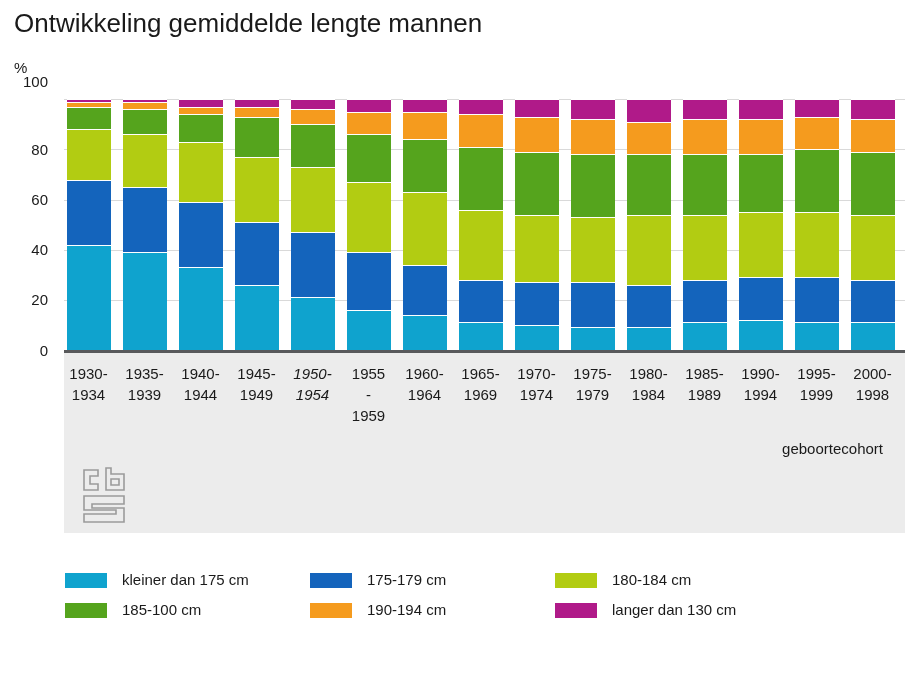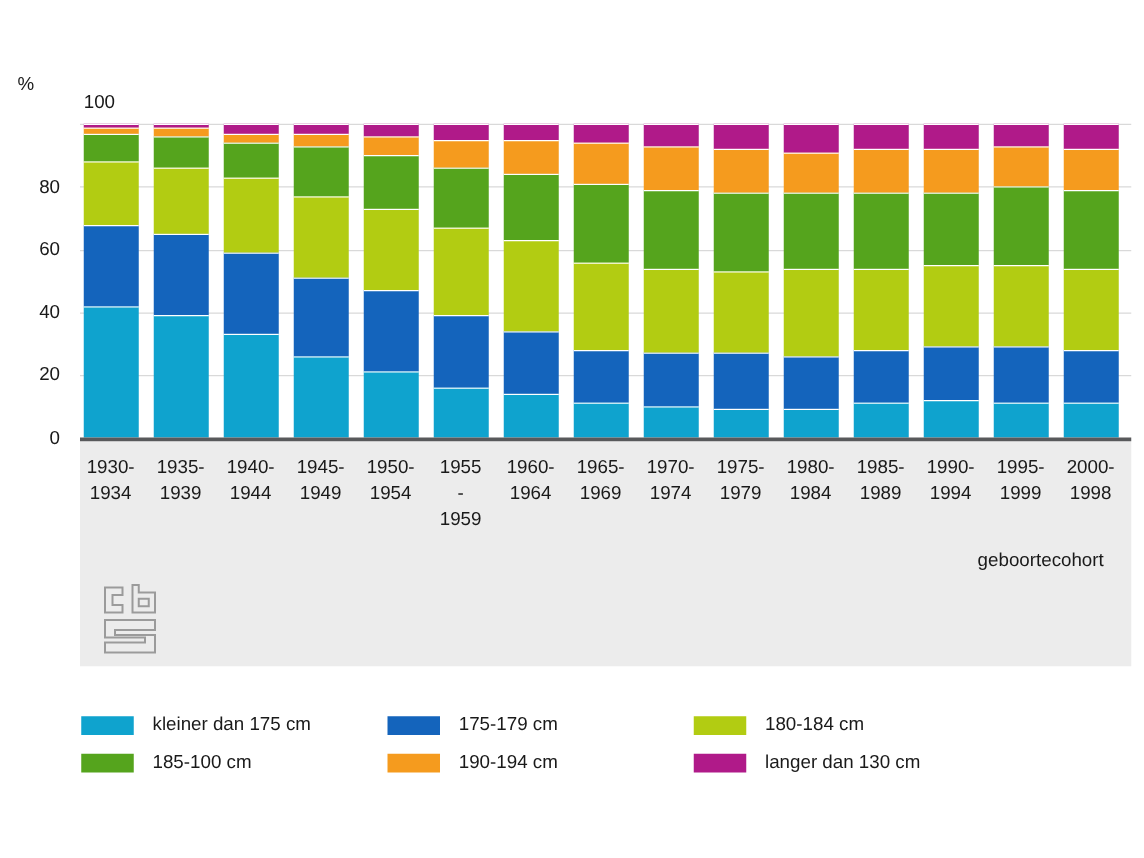--- a/index.html
+++ b/index.html
@@ -20,30 +20,31 @@
   #source-line{left:65px;top:644px;font-size:15px;}
   .legend-item{position:absolute;display:flex;align-items:center;gap:15px;height:16px;}
   .legend-swatch{width:42px;height:15px;flex:0 0 auto;}
   .legend-label{font-size:15px;line-height:16px;white-space:nowrap;}
   #cbs-logo{left:80px;top:466px;z-index:2;}
 </style>
 </head>
 <body>
 
 <div id="app">
+  <div class="abs" id="chart-title">Ontwikkeling gemiddelde lengte mannen</div>
   <div class="abs" id="y-unit">%</div>
 
   <div class="abs" id="plot-footer"></div>
   <div id="plot-layer">
       <div class="gridline" style="top: 99px; background: rgb(217, 217, 217);"></div>
       <div class="gridline" style="top: 149px; background: rgb(217, 217, 217);"></div>
       <div class="gridline" style="top: 200px; background: rgb(217, 217, 217);"></div>
       <div class="gridline" style="top: 250px; background: rgb(217, 217, 217);"></div>
       <div class="gridline" style="top: 300px; background: rgb(217, 217, 217);"></div>
-      <div class="y-tick-label" style="top: 72px; padding-left: 44px;">100</div>
+      <div class="y-tick-label" style="top: 72px;">100</div>
       <div class="y-tick-label" style="top: 140px;">80</div>
       <div class="y-tick-label" style="top: 190px;">60</div>
       <div class="y-tick-label" style="top: 240px;">40</div>
       <div class="y-tick-label" style="top: 290px;">20</div>
       <div class="y-tick-label" style="top: 341px;">0</div>
       <div class="seg" style="left: 66.5px; width: 44px; top: 244.706px; height: 105.294px; background: rgb(15, 163, 206);"></div>
       <div class="seg" style="left: 66.5px; width: 44px; top: 179.524px; height: 65.182px; background: rgb(20, 100, 188);"></div>
       <div class="seg" style="left: 66.5px; width: 44px; top: 129.384px; height: 50.14px; background: rgb(178, 204, 18);"></div>
       <div class="seg" style="left: 66.5px; width: 44px; top: 106.821px; height: 22.563px; background: rgb(85, 164, 29);"></div>
       <div class="seg" style="left: 66.5px; width: 44px; top: 101.807px; height: 5.014px; background: rgb(245, 155, 30);"></div>
@@ -73,21 +74,21 @@
       <div class="seg" style="left: 234.5px; width: 44px; top: 106.821px; height: 10.028px; background: rgb(245, 155, 30);"></div>
       <div class="seg" style="left: 234.5px; width: 44px; top: 99.3px; height: 7.521px; background: rgb(176, 26, 137);"></div>
       <div class="x-tick-label" style="left: 226.5px;">1945-
 1949</div>
       <div class="seg" style="left: 290.5px; width: 44px; top: 297.353px; height: 52.647px; background: rgb(15, 163, 206);"></div>
       <div class="seg" style="left: 290.5px; width: 44px; top: 232.171px; height: 65.182px; background: rgb(20, 100, 188);"></div>
       <div class="seg" style="left: 290.5px; width: 44px; top: 166.989px; height: 65.182px; background: rgb(178, 204, 18);"></div>
       <div class="seg" style="left: 290.5px; width: 44px; top: 124.37px; height: 42.619px; background: rgb(85, 164, 29);"></div>
       <div class="seg" style="left: 290.5px; width: 44px; top: 109.328px; height: 15.042px; background: rgb(245, 155, 30);"></div>
       <div class="seg" style="left: 290.5px; width: 44px; top: 99.3px; height: 10.028px; background: rgb(176, 26, 137);"></div>
-      <div class="x-tick-label" style="left: 282.5px;">1950-
+      <div class="x-tick-label" style="left: 282.5px; font-style: italic;">1950-
 1954</div>
       <div class="seg" style="left: 346.5px; width: 44px; top: 309.888px; height: 40.112px; background: rgb(15, 163, 206);"></div>
       <div class="seg" style="left: 346.5px; width: 44px; top: 252.227px; height: 57.661px; background: rgb(20, 100, 188);"></div>
       <div class="seg" style="left: 346.5px; width: 44px; top: 182.031px; height: 70.196px; background: rgb(178, 204, 18);"></div>
       <div class="seg" style="left: 346.5px; width: 44px; top: 134.398px; height: 47.633px; background: rgb(85, 164, 29);"></div>
       <div class="seg" style="left: 346.5px; width: 44px; top: 111.835px; height: 22.563px; background: rgb(245, 155, 30);"></div>
       <div class="seg" style="left: 346.5px; width: 44px; top: 99.3px; height: 12.535px; background: rgb(176, 26, 137);"></div>
       <div class="x-tick-label" style="left: 338.5px;">1955
 -
 1959</div>

